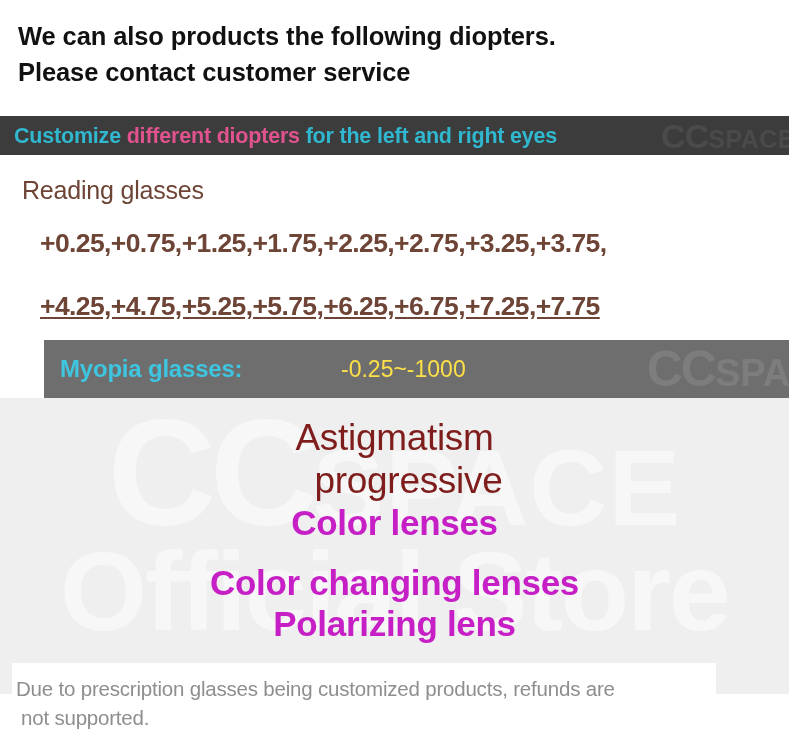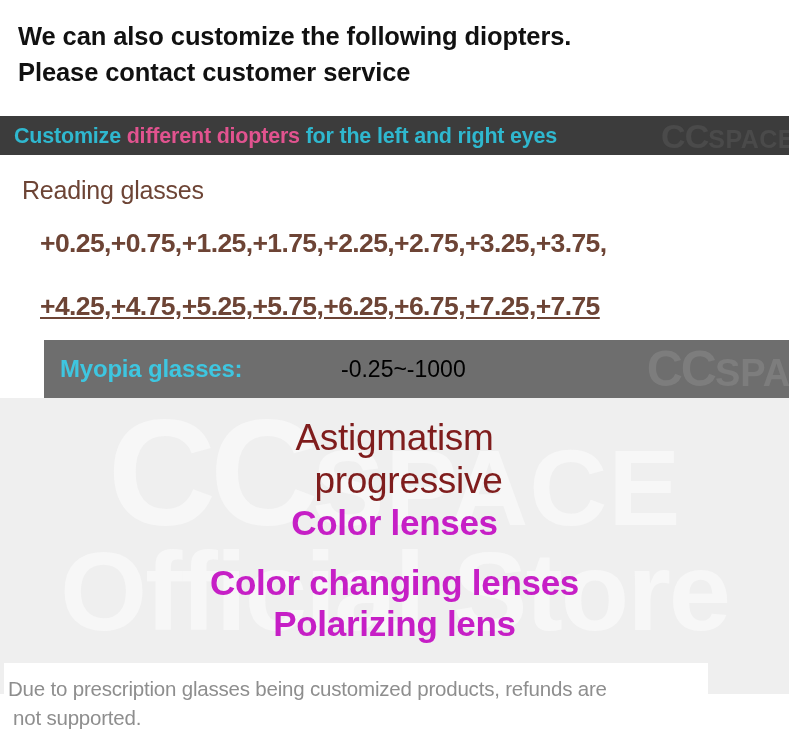--- a/index.html
+++ b/index.html
@@ -134,21 +134,21 @@
     font-weight: 600;
     letter-spacing: -0.2px;
     white-space: nowrap;
     z-index: 2;
   }
   .myopia-value {
     position: absolute;
     left: 297px;
     top: 50%;
     transform: translateY(-50%);
-    color: #000000;
+    color: #fde047;
     font-size: 23px;
     font-weight: 500;
     letter-spacing: 0px;
     white-space: nowrap;
     z-index: 2;
   }
   .wm-myopia {
     position: absolute;
     right: -10px;
     top: 50%;
@@ -220,21 +220,21 @@
     font-weight: 600;
     letter-spacing: -0.3px;
   }
   .hl-m1 { margin-top: 22px; }
   .hl-m2 { margin-top: 4px; }
   .hl-m3 { margin-top: 4px; }
 
   
   .footer {
     position: absolute;
-    left: 4px;
+    left: 12px;
     top: 663px;
     width: 704px;
     height: 70px;
     background: #ffffff;
     padding: 11px 0 0 4px;
     box-sizing: border-box;
   }
   .footer-line {
     color: #8e8e8e;
     font-size: 20.5px;
@@ -244,21 +244,21 @@
     white-space: nowrap;
   }
   .footer-line-2 { padding-left: 5px; }
 </style>
 </head>
 <body>
 
 <div class="page">
 
   <div class="intro">
-    <div class="intro-line">We can also customize the following diopters.</div>
+    <div class="intro-line">We can also products the following diopters.</div>
     <div class="intro-line">Please contact customer service</div>
   </div>
 
   <div class="dark-banner">
     <div class="wm-banner">
       <span>CC</span><span class="wm-sm">SPACE</span>
     </div>
     <div class="dark-banner-text">
       <span class="c-cyan">Customize </span><span class="c-pink">different diopters</span><span class="c-cyan"> for the left and right eyes</span>
     </div>

